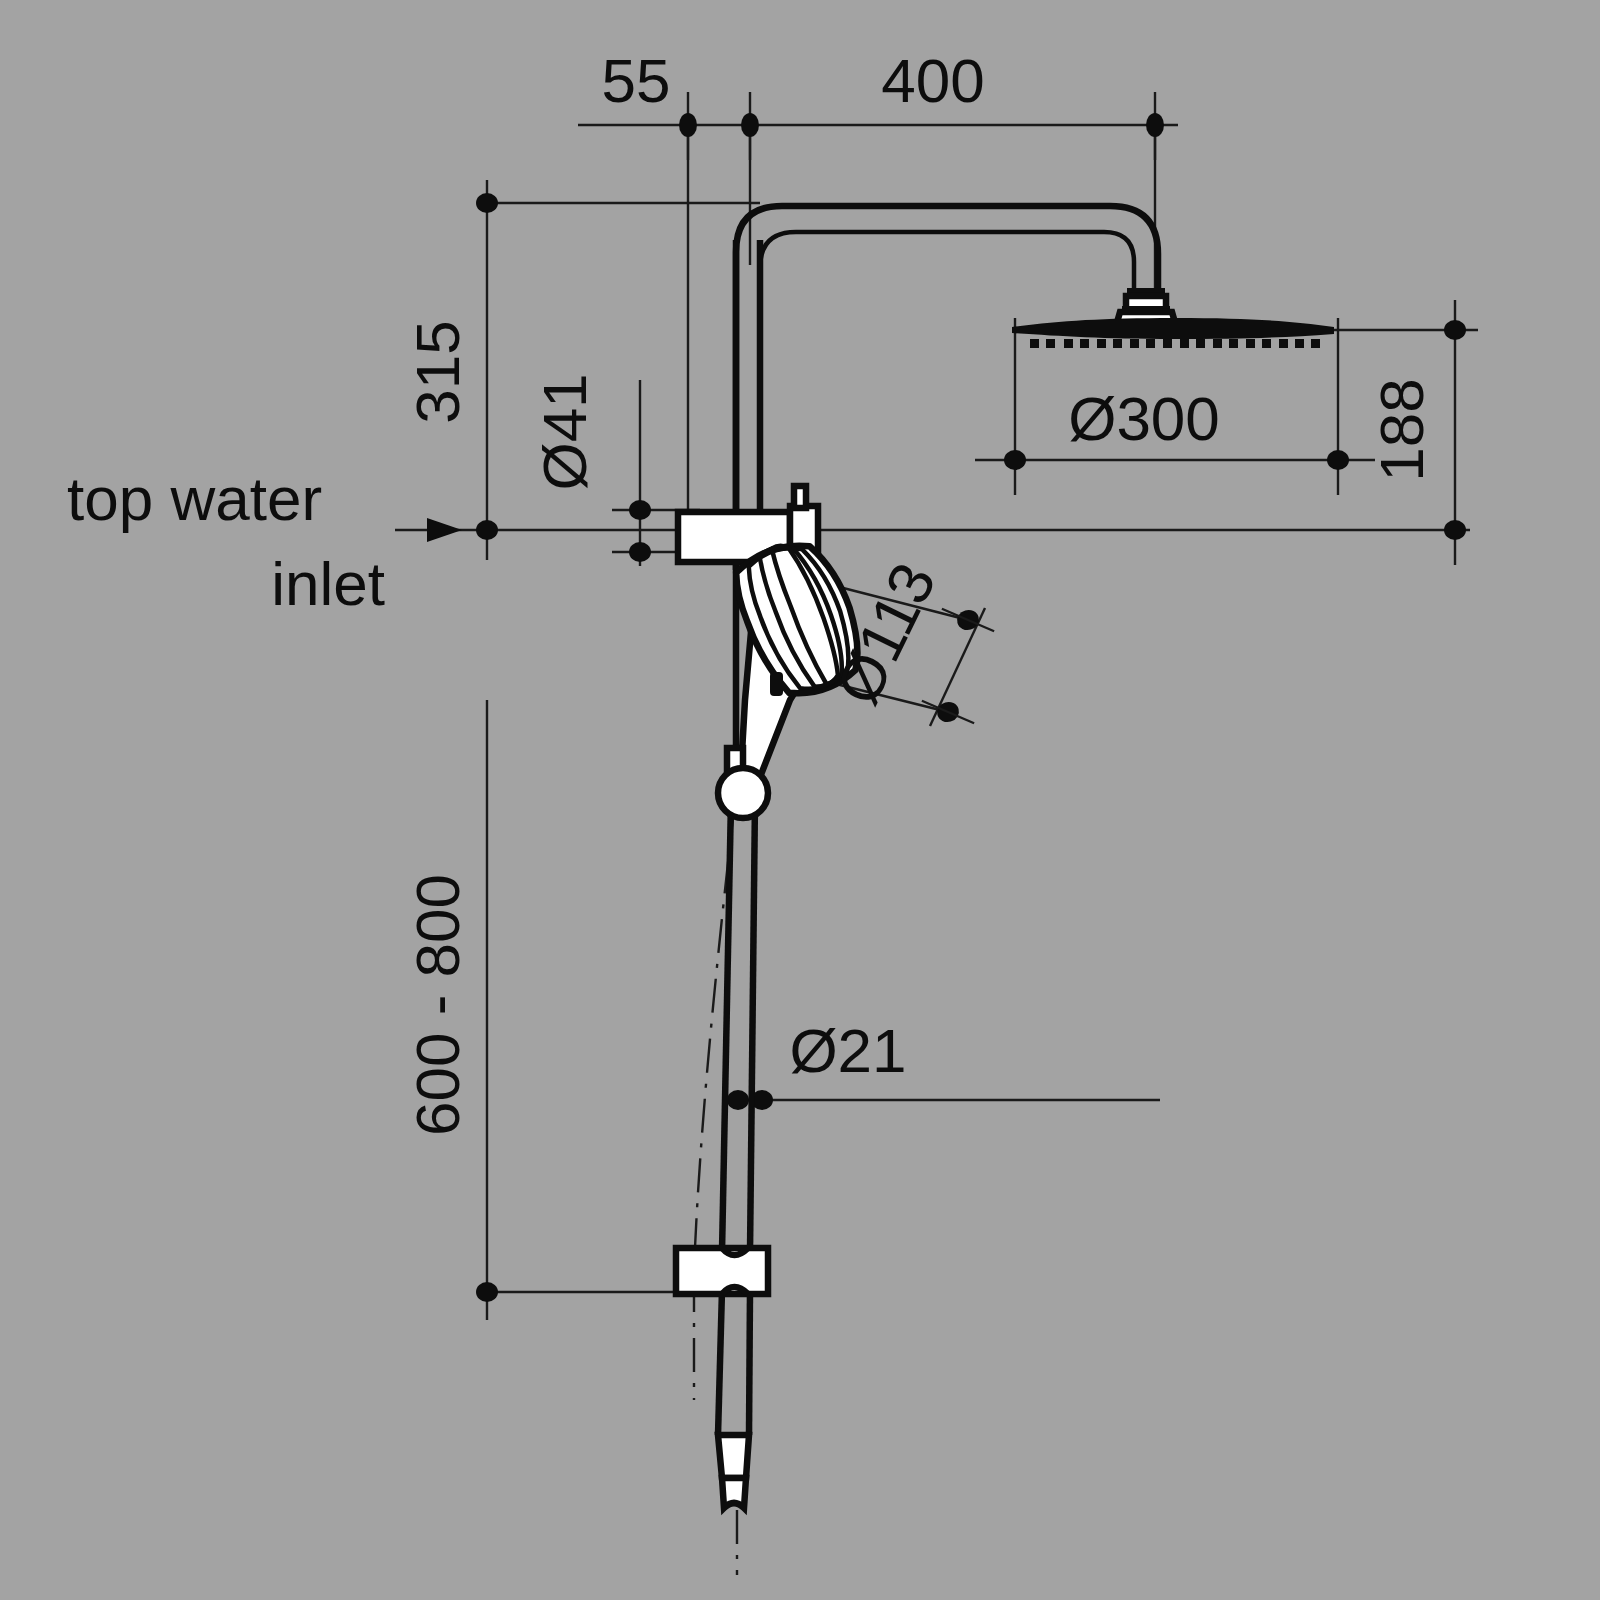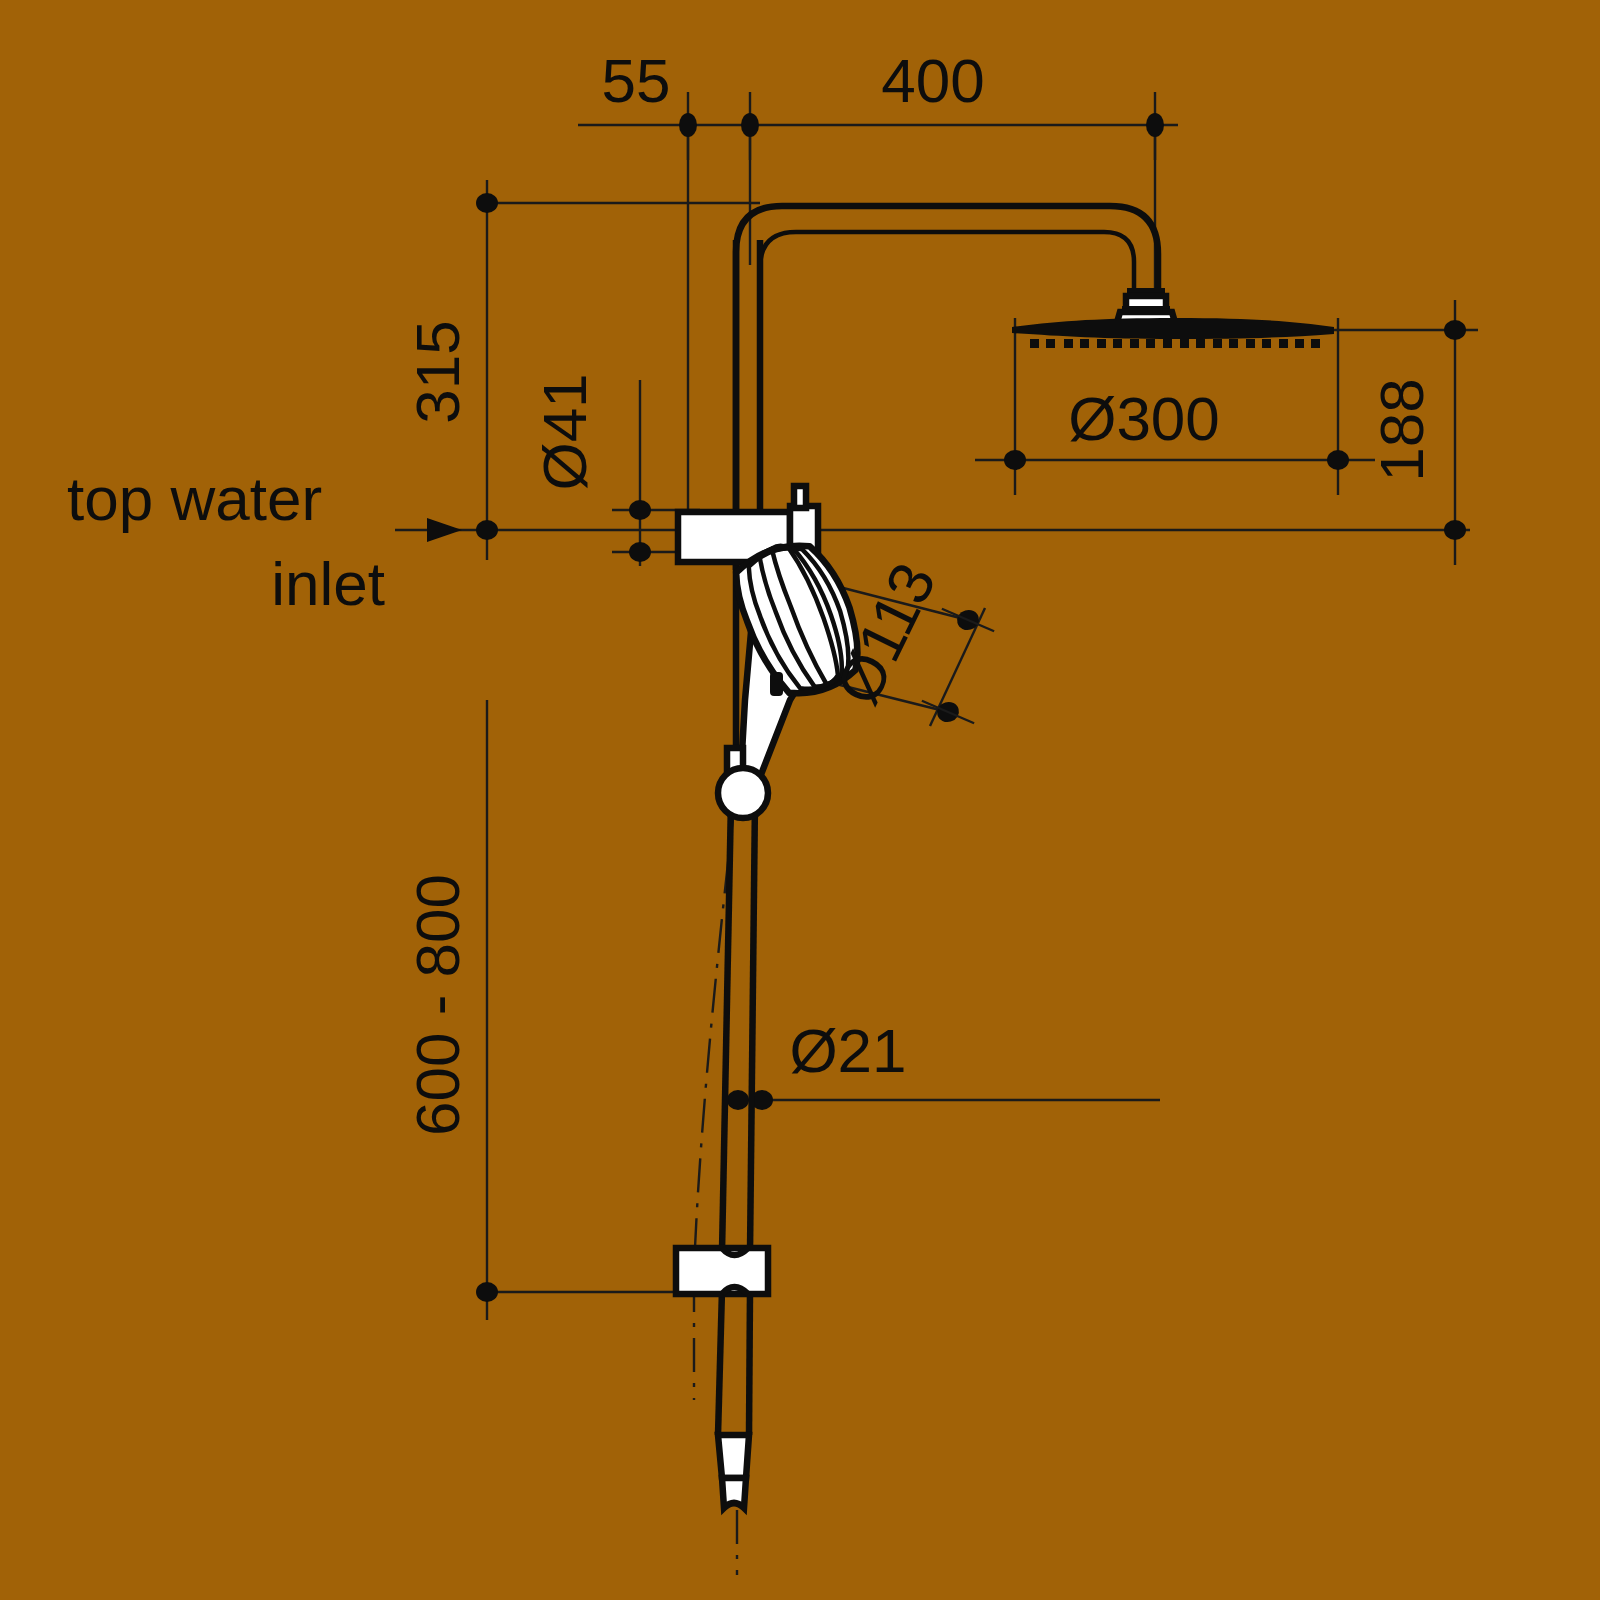--- a/index.html
+++ b/index.html
@@ -4,21 +4,21 @@
 <style>
   html, body {
     margin: 0;
     padding: 0;
     background: #ffffff;
   }
   #stage {
     position: relative;
     width: 1600px;
     height: 1600px;
-    background: #a16207;
+    background: #a3a3a3;
     font-family: "Liberation Sans", sans-serif;
   }
   svg#drawing {
     position: absolute;
     left: 0;
     top: 0;
     width: 1600px;
     height: 1600px;
     display: block;
   }

